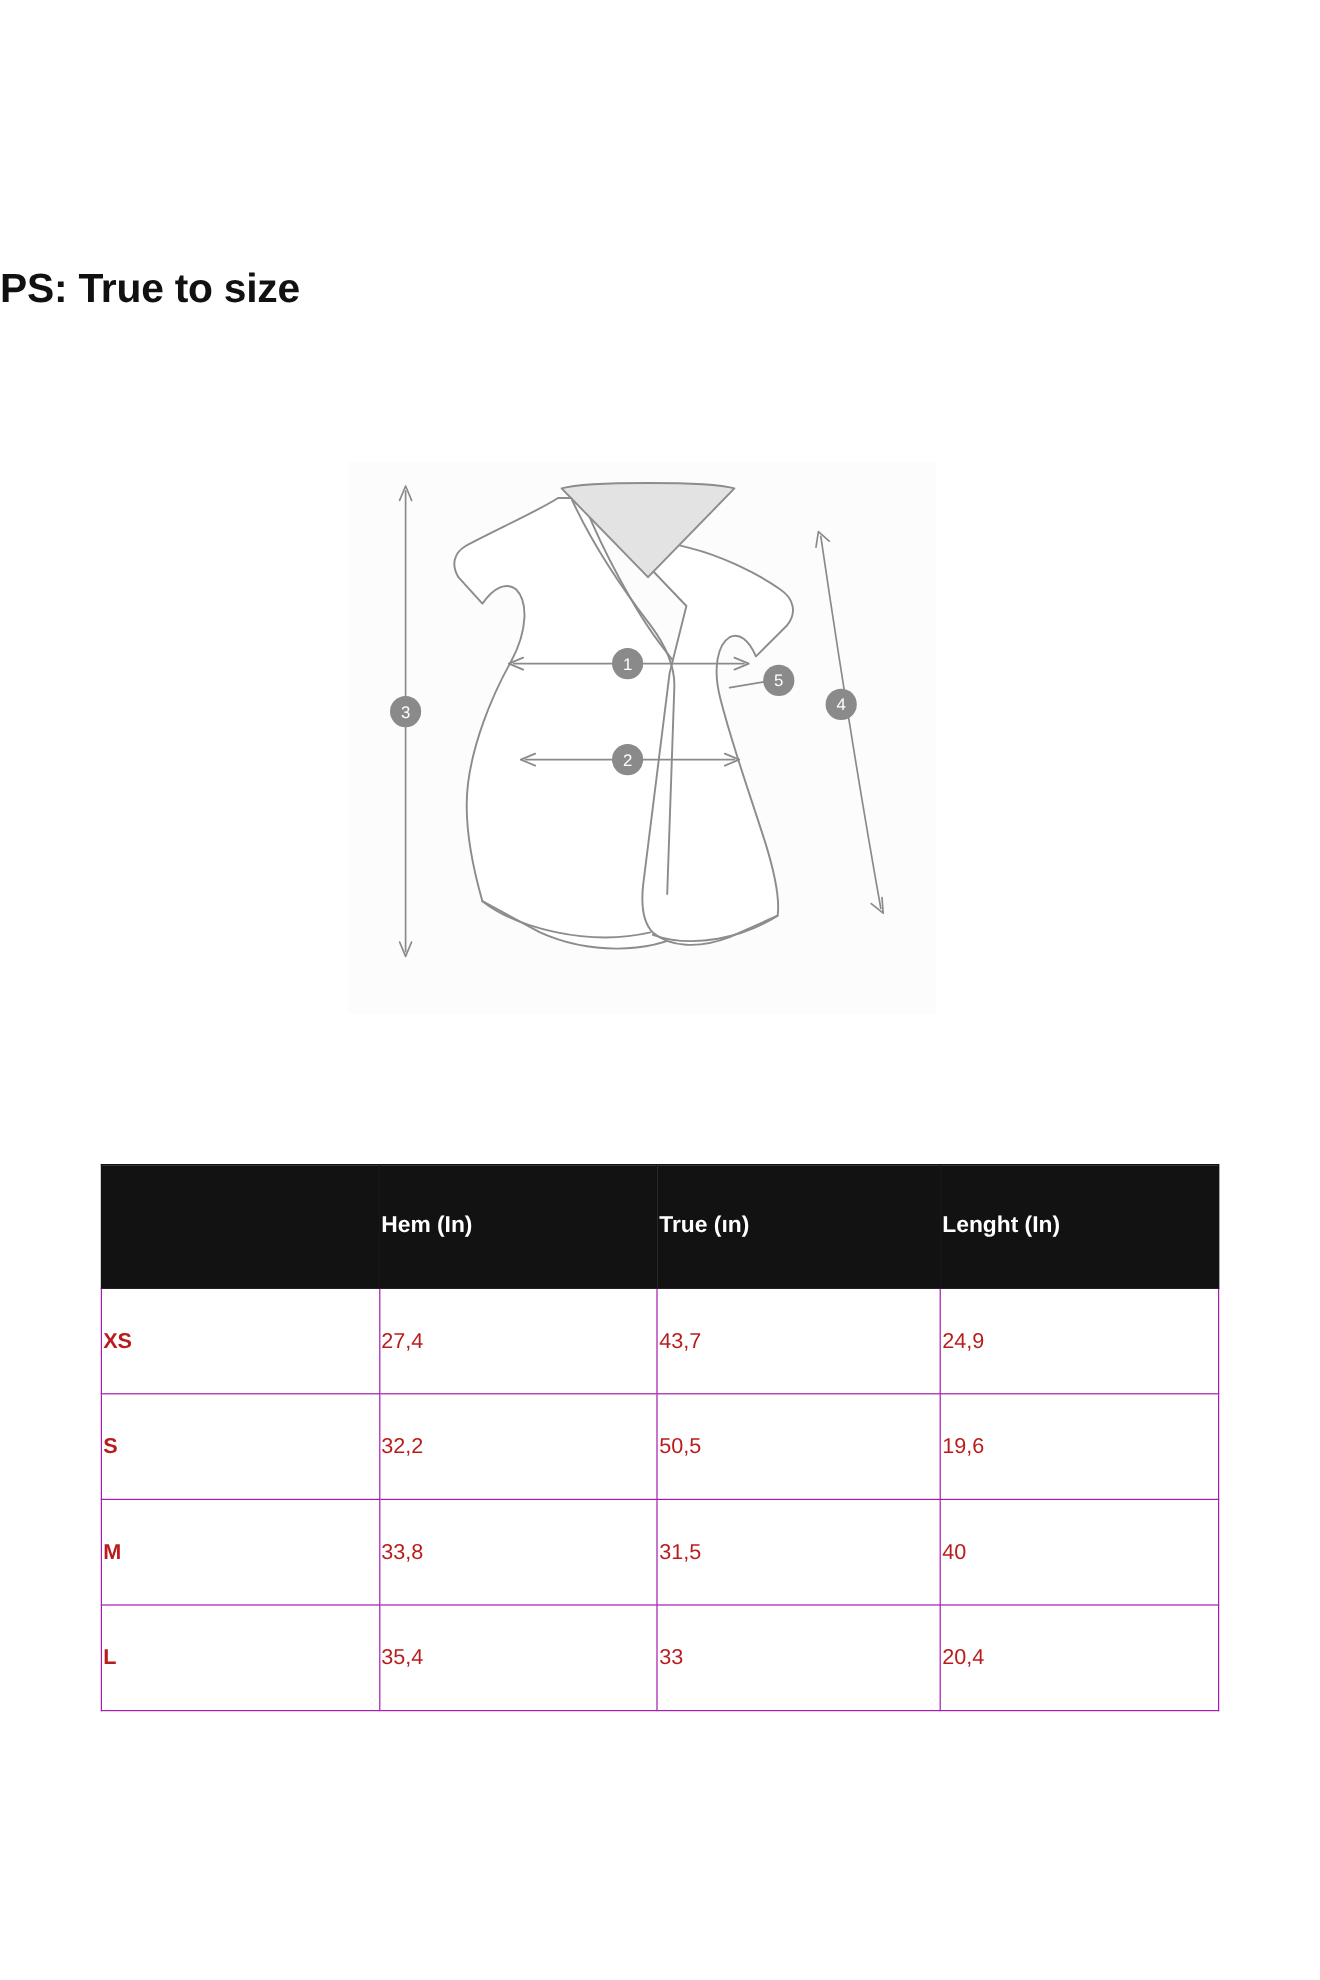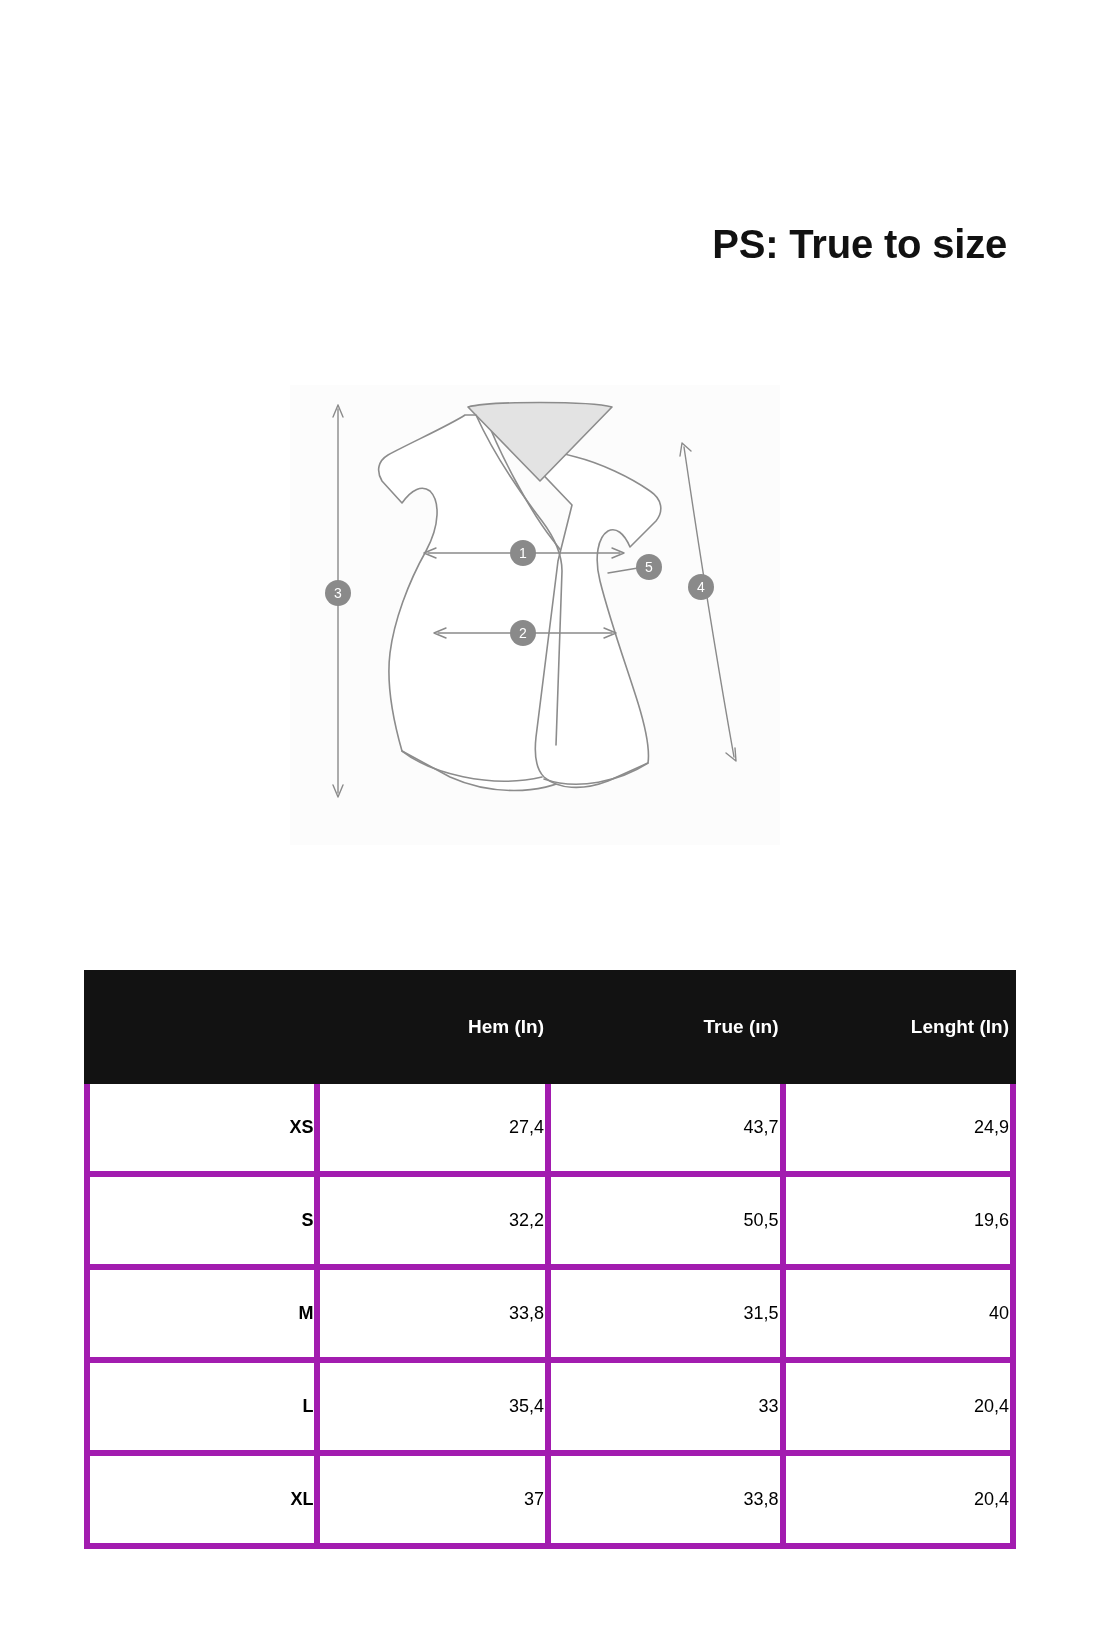--- a/index.html
+++ b/index.html
@@ -18,22 +18,22 @@
   .page {
     width: 1100px;
     height: 1650px;
     position: relative;
   }
   .title {
     position: absolute;
     top: 222px;
     left: 0;
     width: 1007px;
-    text-align: right;
-    font-size: 40px;
+    text-align: left;
+    font-size: 34px;
     font-weight: bold;
     letter-spacing: -0.2px;
     color: #111111;
   }
   .diagram-wrap {
     position: absolute;
     left: 290px;
     top: 385px;
     width: 490px;
     height: 460px;
@@ -57,39 +57,39 @@
     top: 970px;
     width: 932px;
   }
   table.size-table {
     border-collapse: collapse;
     width: 932px;
     table-layout: fixed;
   }
   table.size-table th,
   table.size-table td {
-    border: 6px solid #a21caf;
-    text-align: right;
+    border: 1px solid #a21caf;
+    text-align: left;
     vertical-align: middle;
   }
   table.size-table thead th {
     background: #121212;
     color: #ffffff;
     font-size: 19px;
     font-weight: bold;
     height: 100px;
     border-color: #121212;
   }
   table.size-table thead th.corner {
     background: #121212;
   }
   table.size-table tbody td {
     height: 85px;
     font-size: 18px;
-    color: #000000;
+    color: #b91c1c;
     background: #ffffff;
   }
   table.size-table tbody td.size-label {
     font-weight: bold;
     font-size: 18px;
   }
   col.c0 { width: 228px; }
   col.c1 { width: 228px; }
   col.c2 { width: 232px; }
   col.c3 { width: 228px; }
@@ -228,23 +228,17 @@
           <td>33,8</td>
           <td>31,5</td>
           <td>40</td>
         </tr>
         <tr>
           <td class="size-label">L</td>
           <td>35,4</td>
           <td>33</td>
           <td>20,4</td>
         </tr>
-        <tr>
-          <td class="size-label">XL</td>
-          <td>37</td>
-          <td>33,8</td>
-          <td>20,4</td>
-        </tr>
       </tbody>
     </table>
   </div>
 
 </div>
 
 </body></html>

